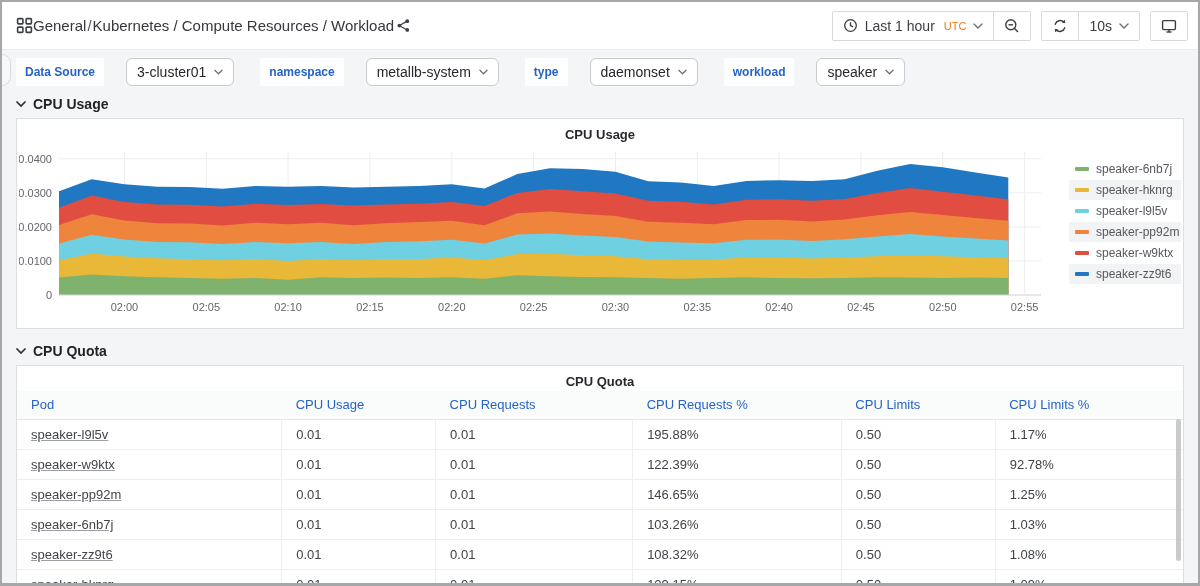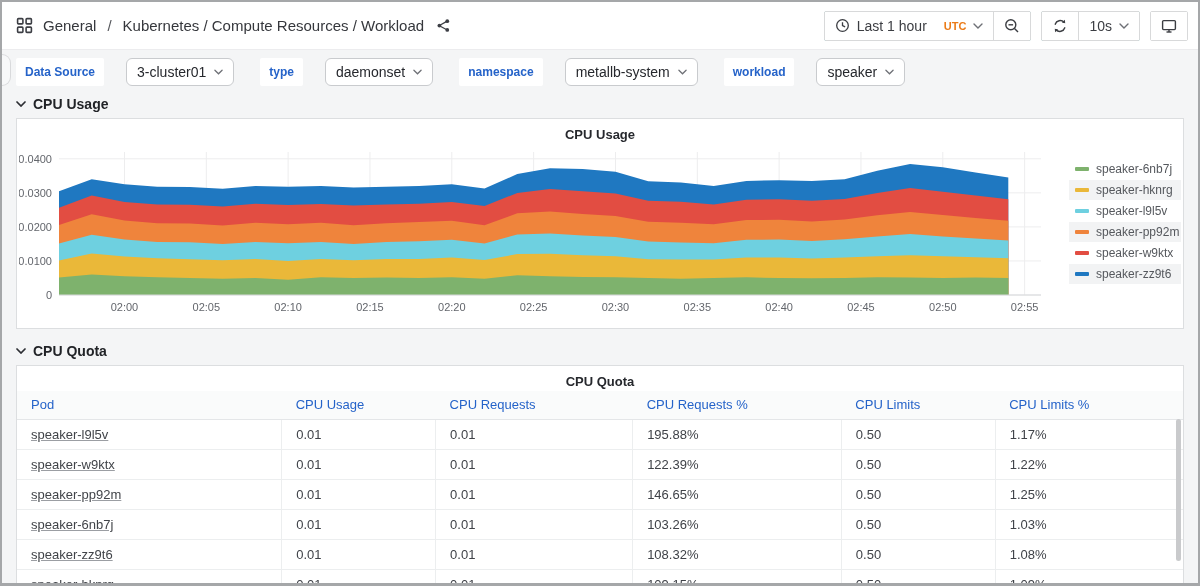--- a/index.html
+++ b/index.html
@@ -2,30 +2,30 @@
 <html><head>
 <meta charset="utf-8">
 <style>
   * { margin:0; padding:0; box-sizing:border-box; }
   html,body { width:1200px; height:586px; }
   body { font-family:"Liberation Sans", sans-serif; background:#b9babc; }
   .window { width:1200px; height:586px; border:2px solid #a5a7a9; border-bottom-width:3px; background:#f4f5f6; overflow:hidden; position:relative; }
 
   
   .topbar { height:48px; background:#ffffff; display:flex; align-items:center; justify-content:space-between; padding:0 10px 0 14px; border-bottom:1px solid #ececee; }
-  .crumb-wrap { display:flex; align-items:center; gap:10px; color:#35373c; font-size:15px; }
+  .crumb-wrap { display:flex; align-items:center; color:#35373c; font-size:15px; }
   .crumb-wrap .crumb { cursor:pointer; }
   .crumb-sep { color:#55575c; margin:0 1px; }
   .icon { display:inline-flex; align-items:center; justify-content:center; }
 
   .toolbar { display:flex; align-items:center; gap:10px; }
   .btn-group { display:flex; align-items:stretch; border:1px solid #d8d9da; border-radius:2px; background:#14b8a6; height:30px; }
   .tb-btn { display:flex; align-items:center; gap:7px; padding:0 10px; font-size:14px; color:#3b3d42; cursor:pointer; background:#fff; }
   .tb-btn + .tb-btn { border-left:1px solid #d8d9da; }
-  .tz { color:#eb7b18; font-size:11px; font-weight:bold; margin-left:10px; }
+  .tz { color:#eb7b18; font-size:11px; font-weight:normal; margin-left:2px; }
 
   
   .pull-tab { position:absolute; left:0; top:52px; width:9px; height:32px; background:#f7f8f9; border:1px solid #d9dadc; border-left:none; border-radius:0 16px 16px 0; }
 
   
   .filters { display:flex; align-items:center; gap:26px; padding:8px 14px 0 14px; }
   .filter { display:flex; align-items:center; gap:22px; }
   .filter-label { background:#fff; color:#2563c9; font-size:12px; font-weight:bold; height:28px; display:flex; align-items:center; padding:0 9px; border-radius:2px; }
   .filter-value { background:#fff; border:1px solid #c9cbce; border-radius:6px; height:28px; display:flex; align-items:center; gap:8px; padding:0 10px; font-size:14px; color:#26282d; cursor:pointer; }
 
@@ -157,34 +157,34 @@
         <span class="filter-value">
           <span>3-cluster01</span>
           <span class="icon">
             <svg width="9" height="6" viewBox="0 0 10 6" fill="none" stroke="#6e7076" stroke-width="1.4" stroke-linecap="round">
               <polyline points="1,1 5,5 9,1"></polyline>
             </svg>
           </span>
         </span>
       </div>
       <div class="filter">
+        <span class="filter-label">namespace</span>
+        <span class="filter-value">
+          <span>metallb-system</span>
+          <span class="icon">
+            <svg width="9" height="6" viewBox="0 0 10 6" fill="none" stroke="#6e7076" stroke-width="1.4" stroke-linecap="round">
+              <polyline points="1,1 5,5 9,1"></polyline>
+            </svg>
+          </span>
+        </span>
+      </div>
+      <div class="filter">
         <span class="filter-label">type</span>
         <span class="filter-value">
           <span>daemonset</span>
-          <span class="icon">
-            <svg width="9" height="6" viewBox="0 0 10 6" fill="none" stroke="#6e7076" stroke-width="1.4" stroke-linecap="round">
-              <polyline points="1,1 5,5 9,1"></polyline>
-            </svg>
-          </span>
-        </span>
-      </div>
-      <div class="filter">
-        <span class="filter-label">namespace</span>
-        <span class="filter-value">
-          <span>metallb-system</span>
           <span class="icon">
             <svg width="9" height="6" viewBox="0 0 10 6" fill="none" stroke="#6e7076" stroke-width="1.4" stroke-linecap="round">
               <polyline points="1,1 5,5 9,1"></polyline>
             </svg>
           </span>
         </span>
       </div>
       <div class="filter">
         <span class="filter-label">workload</span>
         <span class="filter-value">
@@ -320,21 +320,21 @@
             <td>195.88%</td>
             <td>0.50</td>
             <td>1.17%</td>
           </tr>
           <tr>
             <td><span class="pod-link">speaker-w9ktx</span></td>
             <td>0.01</td>
             <td>0.01</td>
             <td>122.39%</td>
             <td>0.50</td>
-            <td>1.22%</td>
+            <td>92.78%</td>
           </tr>
           <tr>
             <td><span class="pod-link">speaker-pp92m</span></td>
             <td>0.01</td>
             <td>0.01</td>
             <td>146.65%</td>
             <td>0.50</td>
             <td>1.25%</td>
           </tr>
           <tr>

